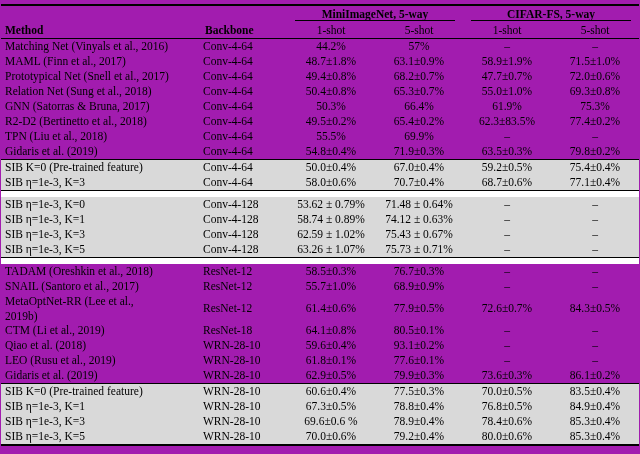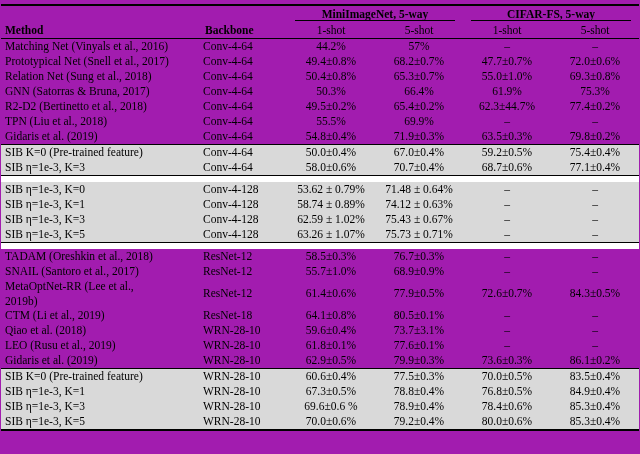--- a/index.html
+++ b/index.html
@@ -68,20 +68,28 @@
     <tbody>
         <tr>
           <td class="method">Matching Net (Vinyals et al., 2016)</td>
           <td class="backbone">Conv-4-64</td>
           <td class="val">44.2%</td>
           <td class="val">57%</td>
           <td class="val">–</td>
           <td class="val">–</td>
         </tr>
         <tr>
+          <td class="method">MAML (Finn et al., 2017)</td>
+          <td class="backbone">Conv-4-64</td>
+          <td class="val">48.7±1.8%</td>
+          <td class="val">63.1±0.9%</td>
+          <td class="val">58.9±1.9%</td>
+          <td class="val">71.5±1.0%</td>
+        </tr>
+        <tr>
           <td class="method">Prototypical Net (Snell et al., 2017)</td>
           <td class="backbone">Conv-4-64</td>
           <td class="val">49.4±0.8%</td>
           <td class="val">68.2±0.7%</td>
           <td class="val">47.7±0.7%</td>
           <td class="val">72.0±0.6%</td>
         </tr>
         <tr>
           <td class="method">Relation Net (Sung et al., 2018)</td>
           <td class="backbone">Conv-4-64</td>
@@ -96,21 +104,21 @@
           <td class="val">50.3%</td>
           <td class="val">66.4%</td>
           <td class="val">61.9%</td>
           <td class="val">75.3%</td>
         </tr>
         <tr>
           <td class="method">R2-D2 (Bertinetto et al., 2018)</td>
           <td class="backbone">Conv-4-64</td>
           <td class="val">49.5±0.2%</td>
           <td class="val">65.4±0.2%</td>
-          <td class="val">62.3±44.7%</td>
+          <td class="val">62.3±83.5%</td>
           <td class="val">77.4±0.2%</td>
         </tr>
         <tr>
           <td class="method">TPN (Liu et al., 2018)</td>
           <td class="backbone">Conv-4-64</td>
           <td class="val">55.5%</td>
           <td class="val">69.9%</td>
           <td class="val">–</td>
           <td class="val">–</td>
         </tr>
@@ -206,21 +214,21 @@
           <td class="backbone">ResNet-18</td>
           <td class="val">64.1±0.8%</td>
           <td class="val bold">80.5±0.1%</td>
           <td class="val">–</td>
           <td class="val">–</td>
         </tr>
         <tr>
           <td class="method">Qiao et al. (2018)</td>
           <td class="backbone">WRN-28-10</td>
           <td class="val">59.6±0.4%</td>
-          <td class="val">73.7±3.1%</td>
+          <td class="val">93.1±0.2%</td>
           <td class="val">–</td>
           <td class="val">–</td>
         </tr>
         <tr>
           <td class="method">LEO (Rusu et al., 2019)</td>
           <td class="backbone">WRN-28-10</td>
           <td class="val">61.8±0.1%</td>
           <td class="val">77.6±0.1%</td>
           <td class="val">–</td>
           <td class="val">–</td>

